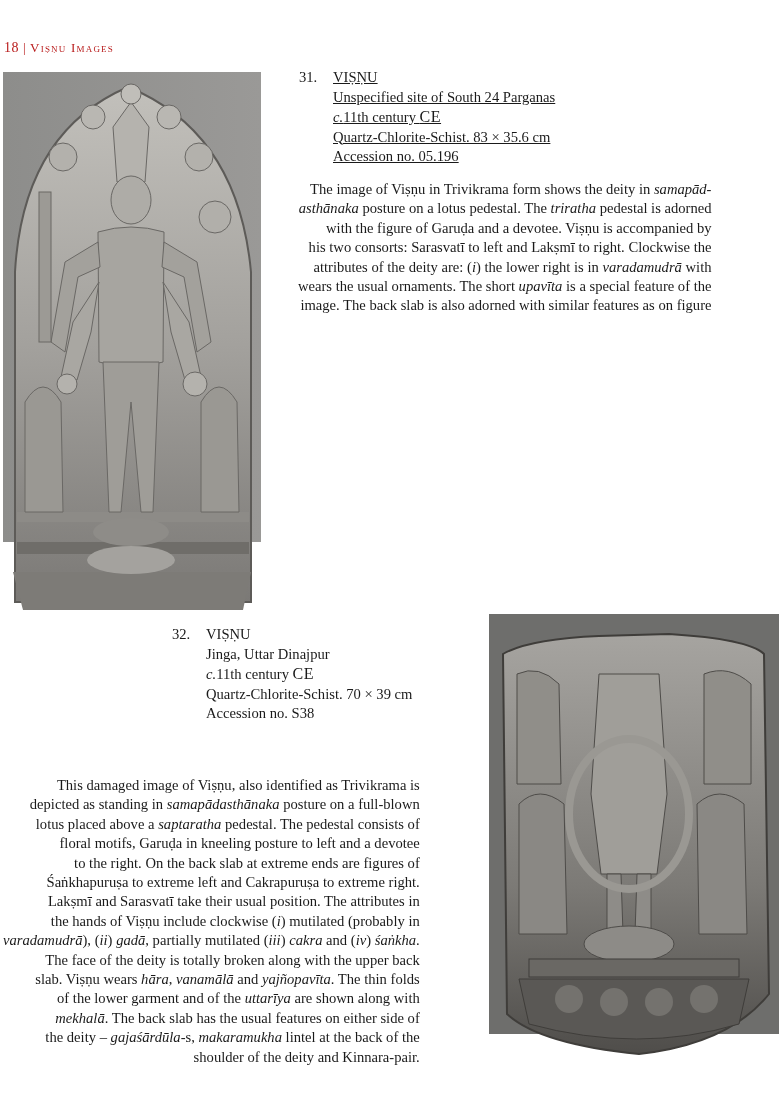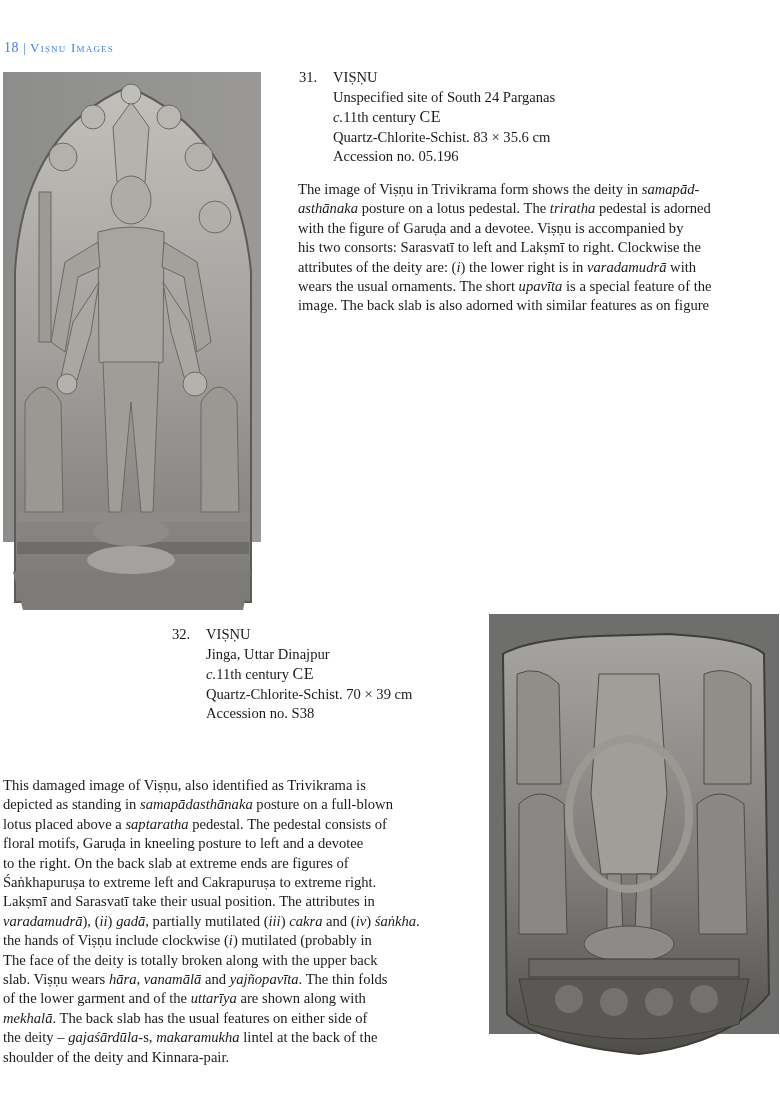--- a/index.html
+++ b/index.html
@@ -3,21 +3,21 @@
 <meta charset="utf-8">
 <style>
   html, body { margin: 0; padding: 0; }
   body {
     width: 780px; height: 1108px; position: relative; overflow: hidden;
     background: #ffffff; color: #1a1a1a;
     font-family: "Liberation Serif", "DejaVu Serif", serif;
   }
   .running-head {
     position: absolute; left: 4px; top: 40px;
-    font-size: 13px; letter-spacing: 0.5px; color: #3b82f6;
+    font-size: 13px; letter-spacing: 0.5px; color: #b91c1c;
   }
   .running-head .pg { font-size: 14px; }
   .running-head .sep { margin: 0 4px; }
   .running-head .title { font-variant: small-caps; font-size: 13px; letter-spacing: 1.2px; }
 
   .plate {
     position: absolute; overflow: hidden;
   }
   .plate svg { display: block; width: 100%; height: 100%; }
 
@@ -25,21 +25,21 @@
     position: absolute; font-size: 14.6px; line-height: 19.5px;
   }
   .caption .num { position: absolute; left: 0; top: 0; }
   .caption .lines { margin-left: 34px; }
   .caption .lines div { white-space: nowrap; }
   .caption .sc { font-size: 16px; letter-spacing: 0.5px; }
 
   .body-text {
     position: absolute; font-size: 14.6px; line-height: 19.4px;
   }
-  .body-text .ln { white-space: nowrap; display: block; }
+  .body-text .ln { white-space: nowrap; display: block; text-align: right; }
   .body-text i { font-style: italic; }
 </style>
 </head>
 <body>
 
 <div class="running-head">
   <span class="pg">18</span><span class="sep">|</span><span class="title">Viṣṇu Images</span>
 </div>
 
 <div class="plate" style="left:3px; top:72px; width:258px; height:543px;" title="Stone sculpture of Viṣṇu in Trivikrama form standing on lotus pedestal with two consorts">
@@ -86,21 +86,21 @@
     <path d="M198 330 Q216 300 234 330 L236 440 L198 440 Z" fill="#9a9893" stroke="#6a6865"></path>
 
     <circle cx="90" cy="45" r="12" fill="#b9b7b2" stroke="#6a6865"></circle>
     <circle cx="166" cy="45" r="12" fill="#b9b7b2" stroke="#6a6865"></circle>
     <circle cx="60" cy="85" r="14" fill="#b3b1ac" stroke="#6a6865"></circle>
     <circle cx="196" cy="85" r="14" fill="#b3b1ac" stroke="#6a6865"></circle>
     <circle cx="128" cy="22" r="10" fill="#c0beb9" stroke="#6a6865"></circle>
   </svg>
 </div>
 
-<div class="caption" style="left:299px; top:68px;">
+<div class="caption" style="left:299px; top:68px;text-decoration:underline;">
   <span class="num">31.</span>
   <div class="lines">
     <div>VIṢṆU</div>
     <div>Unspecified site of South 24 Parganas</div>
     <div><i>c.</i><span>11th century</span> <span class="sc">CE</span></div>
     <div>Quartz-Chlorite-Schist. 83 × 35.6 cm</div>
     <div>Accession no. 05.196</div>
   </div>
 </div>
 
@@ -126,22 +126,22 @@
 </div>
 
 <div class="body-text" style="left:3px; top:776px;">
     <span class="ln"><span>This damaged image of Viṣṇu, also identified as Trivikrama is</span></span>
     <span class="ln"><span>depicted as standing in </span><i>samapādasthānaka</i><span> posture on a full-blown</span></span>
     <span class="ln"><span>lotus placed above a </span><i>saptaratha</i><span> pedestal. The pedestal consists of</span></span>
     <span class="ln"><span>floral motifs, Garuḍa in kneeling posture to left and a devotee</span></span>
     <span class="ln"><span>to the right. On the back slab at extreme ends are figures of</span></span>
     <span class="ln"><span>Śaṅkhapuruṣa to extreme left and Cakrapuruṣa to extreme right.</span></span>
     <span class="ln"><span>Lakṣmī and Sarasvatī take their usual position. The attributes in</span></span>
+    <span class="ln"><span>the hands of Viṣṇu include clockwise (</span><i>i</i><span>) mutilated (probably in</span></span>
     <span class="ln"><i>varadamudrā</i><span>), (</span><i>ii</i><span>) </span><i>gadā</i><span>, partially mutilated (</span><i>iii</i><span>) </span><i>cakra</i><span> and (</span><i>iv</i><span>) </span><i>śaṅkha</i><span>.</span></span>
-    <span class="ln"><span>the hands of Viṣṇu include clockwise (</span><i>i</i><span>) mutilated (probably in</span></span>
     <span class="ln"><span>The face of the deity is totally broken along with the upper back</span></span>
     <span class="ln"><span>slab. Viṣṇu wears </span><i>hāra</i><span>, </span><i>vanamālā</i><span> and </span><i>yajñopavīta</i><span>. The thin folds</span></span>
     <span class="ln"><span>of the lower garment and of the </span><i>uttarīya</i><span> are shown along with</span></span>
     <span class="ln"><i>mekhalā</i><span>. The back slab has the usual features on either side of</span></span>
     <span class="ln"><span>the deity – </span><i>gajaśārdūla</i><span>-s, </span><i>makaramukha</i><span> lintel at the back of the</span></span>
     <span class="ln"><span>shoulder of the deity and Kinnara-pair.</span></span>
   </div>
 
 <div class="plate" style="left:489px; top:614px; width:290px; height:450px;" title="Damaged stone sculpture of Viṣṇu with broken face standing on full-blown lotus above saptaratha pedestal">
   <svg viewBox="0 0 290 450" preserveAspectRatio="none">

